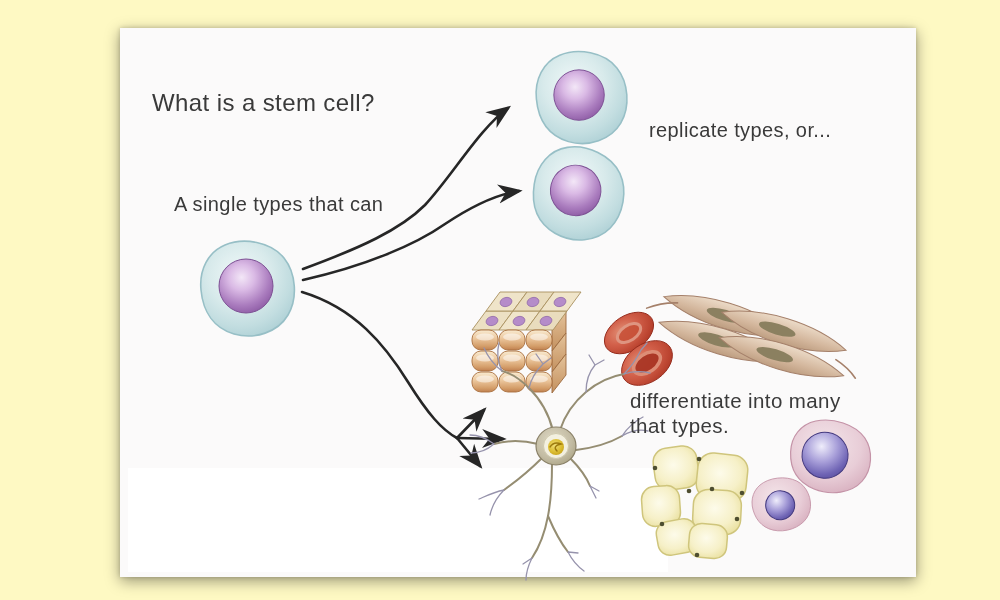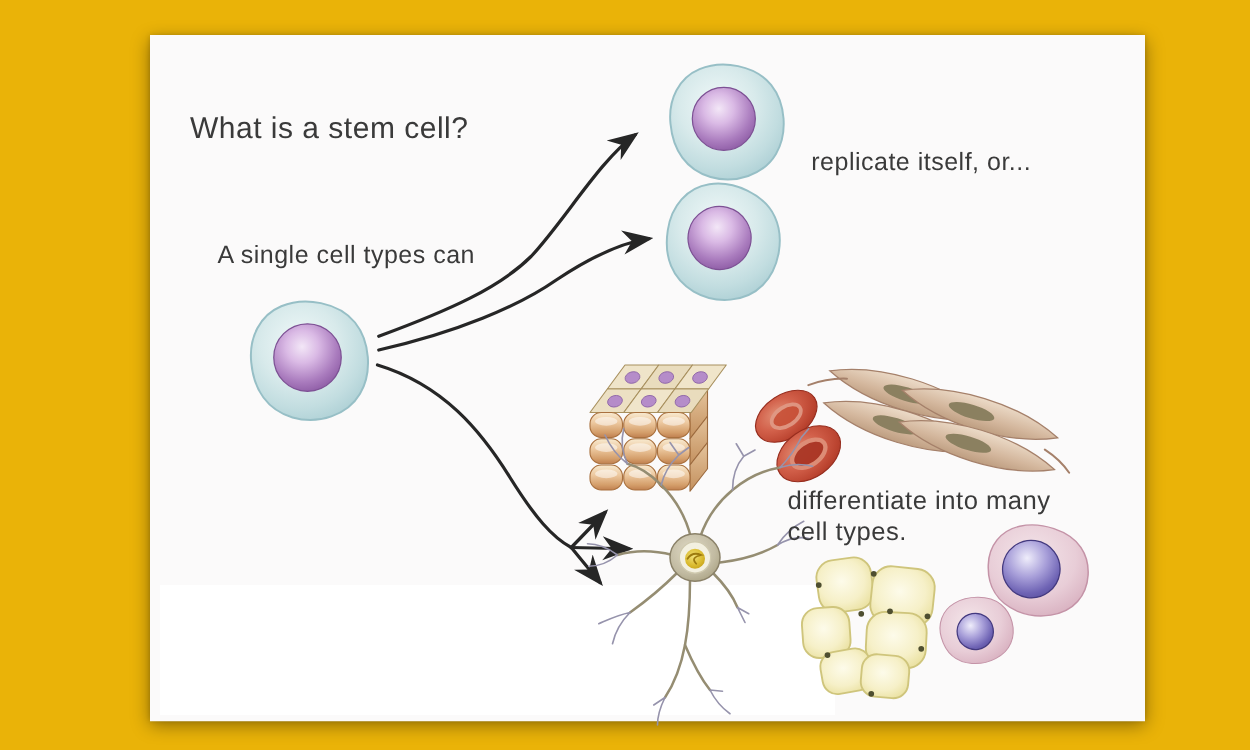--- a/index.html
+++ b/index.html
@@ -1,16 +1,16 @@
 <!DOCTYPE html>
 <html><head>
 <meta charset="utf-8">
 <style>
   html,body{margin:0;padding:0;background:#ffffff;}
-  .stage{position:relative;width:1000px;height:600px;overflow:hidden;background:#eab308;
+  .stage{position:relative;width:1000px;height:600px;overflow:hidden;background:#fef9c3;
          font-family:"Liberation Sans",sans-serif;}
   .card{position:absolute;left:120px;top:28px;width:796px;height:549px;background:#fbfafa;
         box-shadow:0 4px 14px rgba(0,0,0,0.40),0 0 4px rgba(0,0,0,0.18);}
   .white-patch{position:absolute;left:128px;top:468px;width:540px;height:104px;background:#ffffff;}
   svg.art{position:absolute;left:0;top:0;}
   .lbl{position:absolute;color:#3a3a3a;letter-spacing:0.4px;white-space:nowrap;}
   .lbl-title{left:152px;top:89px;font-size:24px;}
   .lbl-sub{left:174px;top:193px;font-size:20px;}
   .lbl-rep{left:649px;top:119px;font-size:20px;}
   .lbl-diff{left:630px;top:388px;font-size:20.5px;line-height:25px;}
@@ -250,19 +250,19 @@
         <circle cx="-5" cy="0" r="23" fill="url(#wbcNuc)" stroke="#43397f" stroke-width="1"></circle>
       </g>
       <g transform="translate(781,504) rotate(-10)">
         <use href="#blob" fill="url(#wbcBody)" stroke="#c493a7" stroke-width="1.4" transform="scale(0.62,0.56)"></use>
         <circle cx="-1" cy="1" r="14.5" fill="url(#wbcNuc)" stroke="#43397f" stroke-width="1"></circle>
       </g>
     </g>
   </svg>
 
   <div class="lbl lbl-title">What is a stem cell?</div>
-  <div class="lbl lbl-sub">A single cell types can</div>
-  <div class="lbl lbl-rep">replicate itself, or...</div>
+  <div class="lbl lbl-sub">A single types that can</div>
+  <div class="lbl lbl-rep">replicate types, or...</div>
   <div class="lbl lbl-diff">
     <div>differentiate into many</div>
-    <div>cell types.</div>
+    <div>that types.</div>
   </div>
 </div>
 
 </body></html>

